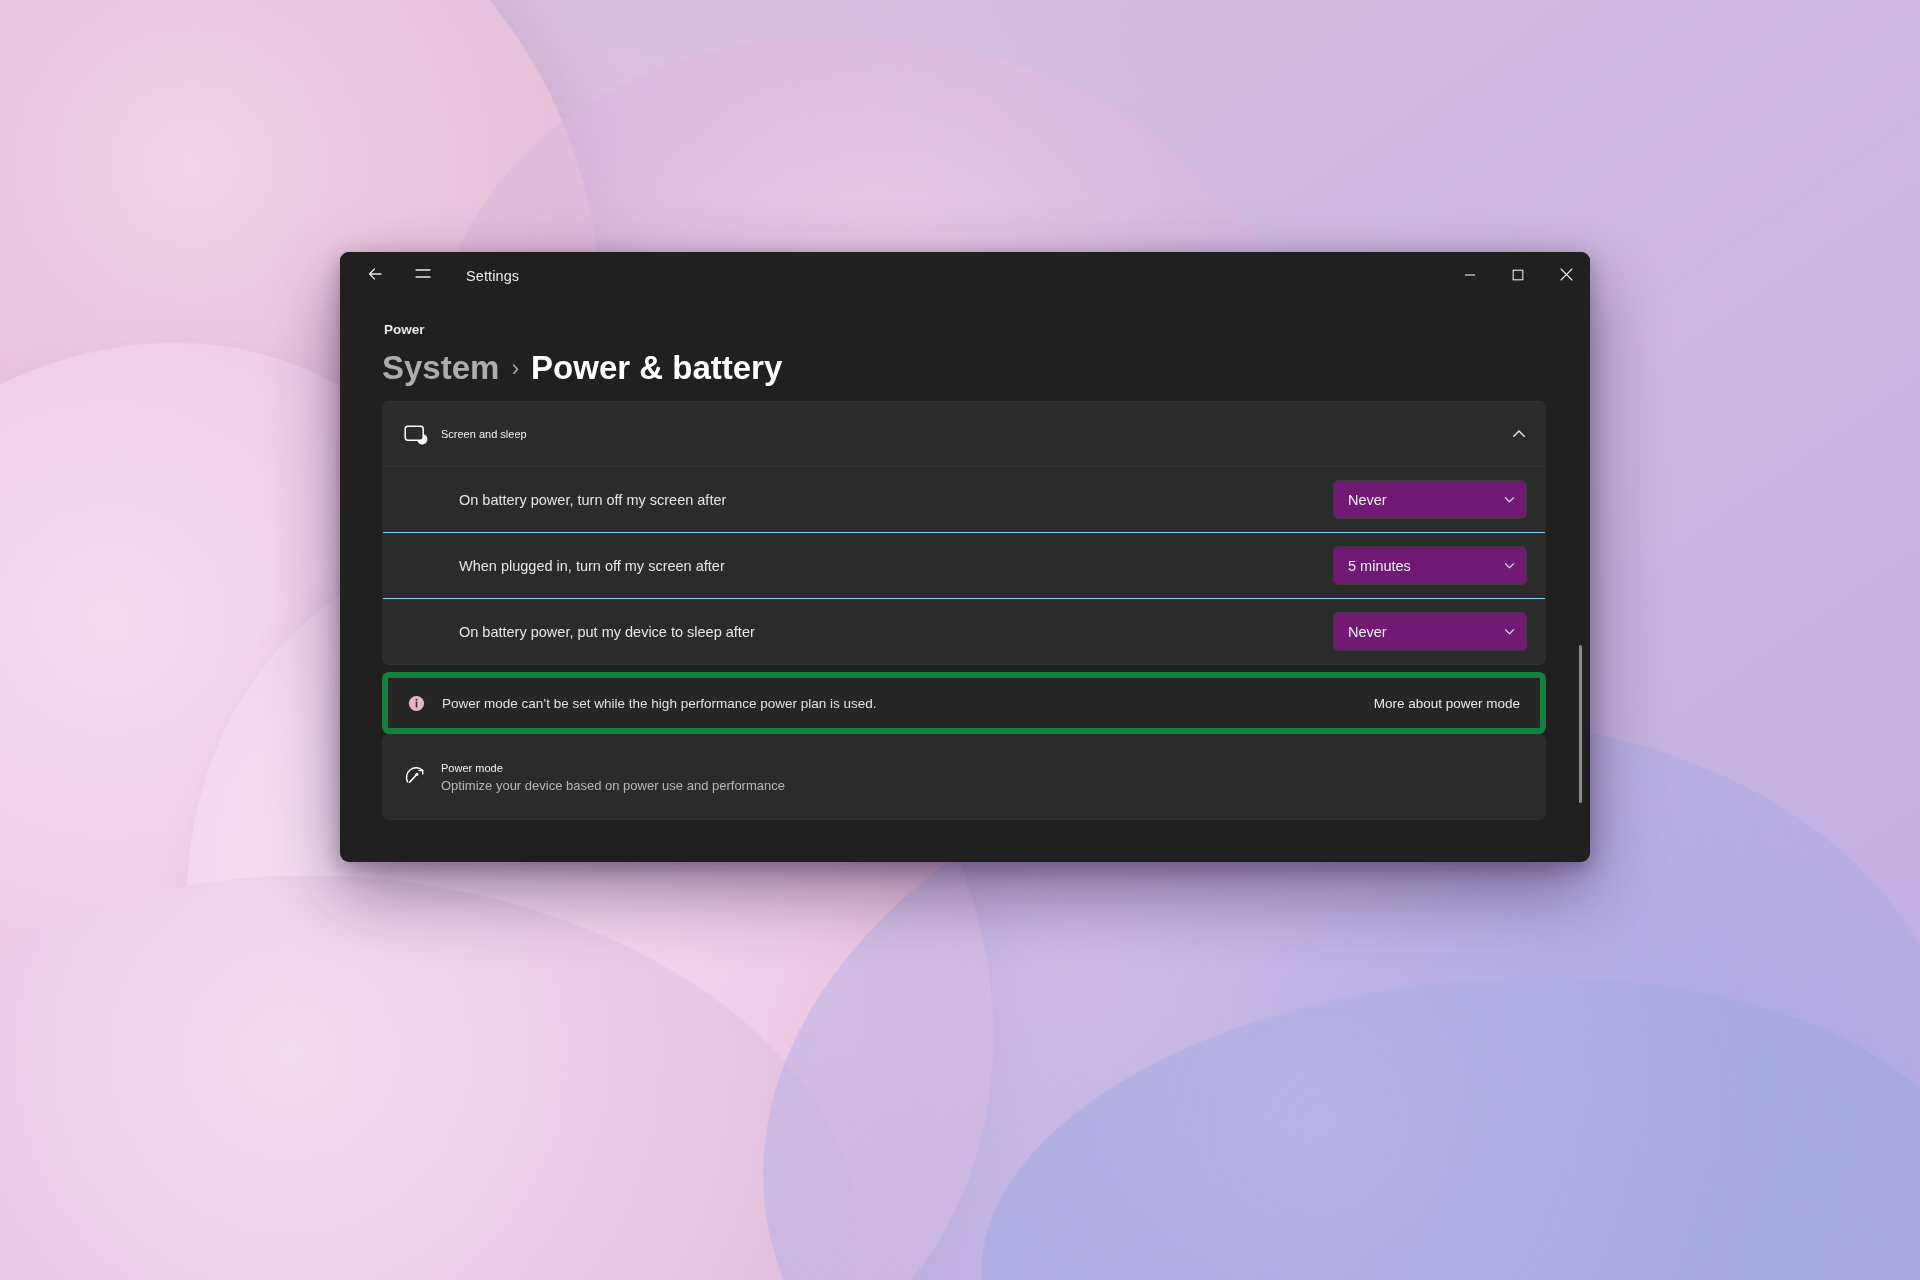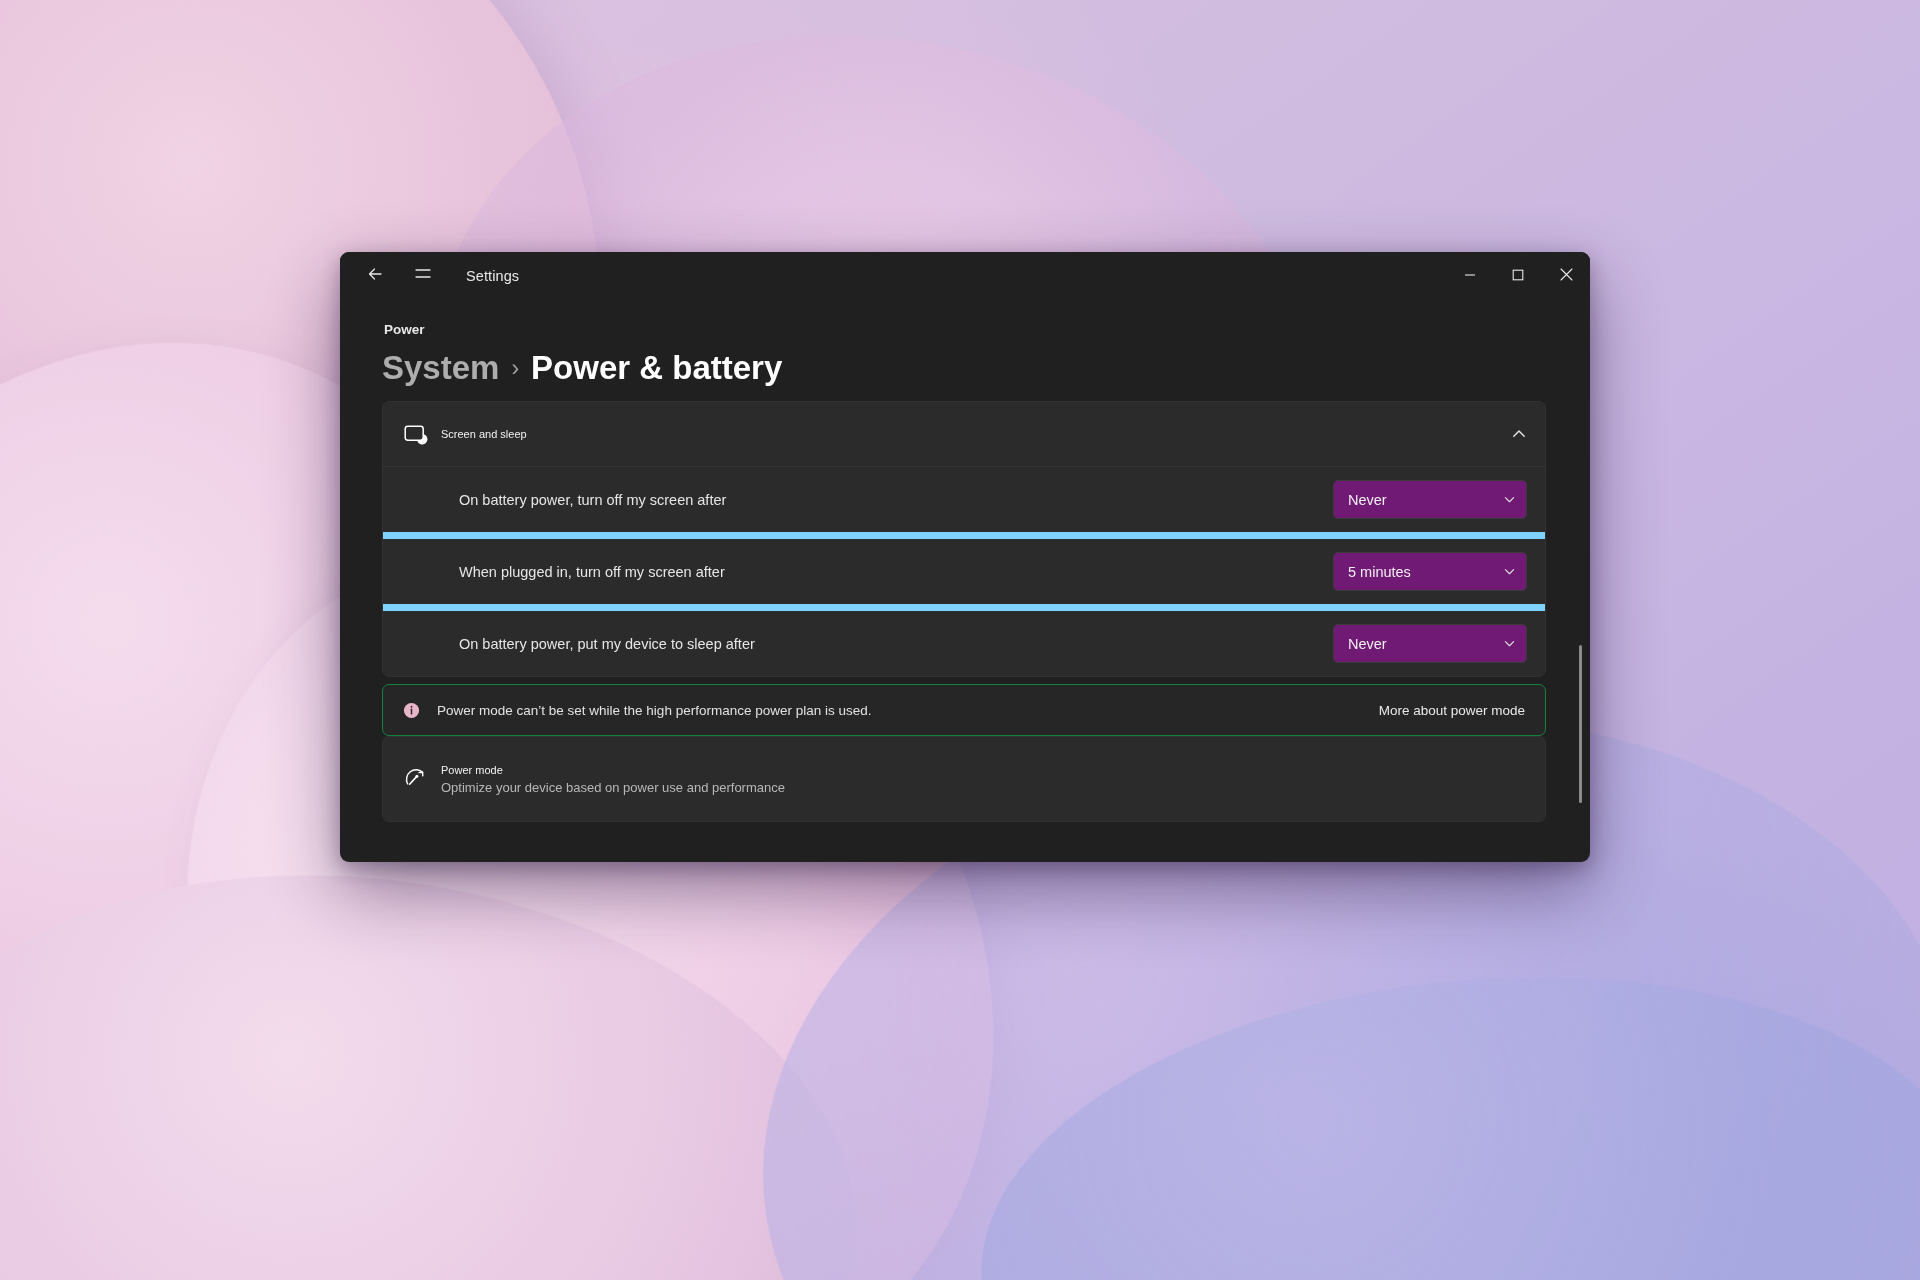--- a/index.html
+++ b/index.html
@@ -160,21 +160,21 @@
   }
   .ch-title { font-size: 11px; color: #f2f2f2; }
   .ch-spacer { flex: 1; }
   .ch-chevron { color: #e8e8e8; display: flex; align-items: center; }
 
   .subrow {
     height: 65px;
     display: flex; align-items: center;
     padding: 0 18px 0 76px;
     background: #2b2b2b;
-    border-top: 7px solid #7dd3fc;
+    border-top: 1px solid #7dd3fc;
   }
   .subrow.first { border-top: 1px solid #343434; }
   .subrow-label { font-size: 14.5px; color: #e6e6e6; }
   .subrow-spacer { flex: 1; }
 
   .combo {
     min-width: 168px;
     height: 37px;
     background: #701a75;
     border: 1px solid #3b3b3b;
@@ -186,21 +186,21 @@
   .combo-value { font-size: 14.5px; color: #f0f0f0; }
   .combo-spacer { flex: 1; min-width: 22px; }
   .combo-chevron { color: #d8d8d8; display: flex; align-items: center; }
 
   
   .banner {
     display: flex; align-items: center;
     height: 50px;
     padding: 0 20px 0 20px;
     background: #262626;
-    border: 1px solid #15803d;
+    border: 6px solid #15803d;
     border-radius: 7px;
     margin-top: 7px;
   }
   .banner-icon {
     width: 34px; flex: none; display: flex; align-items: center;
   }
   .banner-text { font-size: 13.5px; color: #e2e2e2; }
   .banner-spacer { flex: 1; }
   .banner-link {
     font-size: 13.5px; color: #e9e9e9; cursor: pointer;

